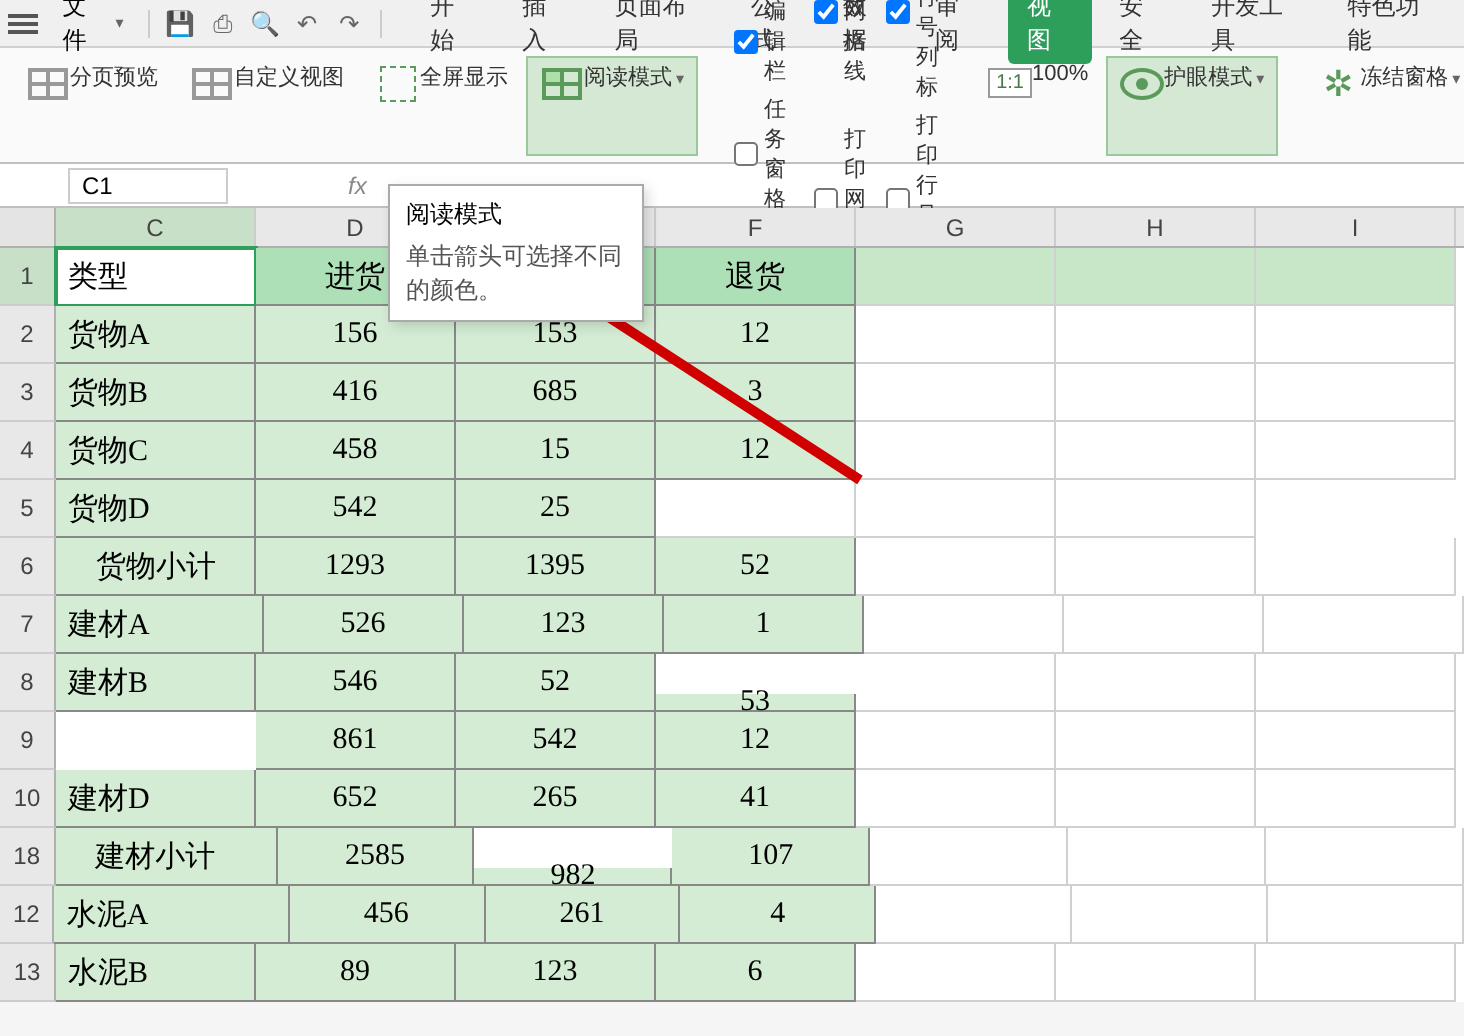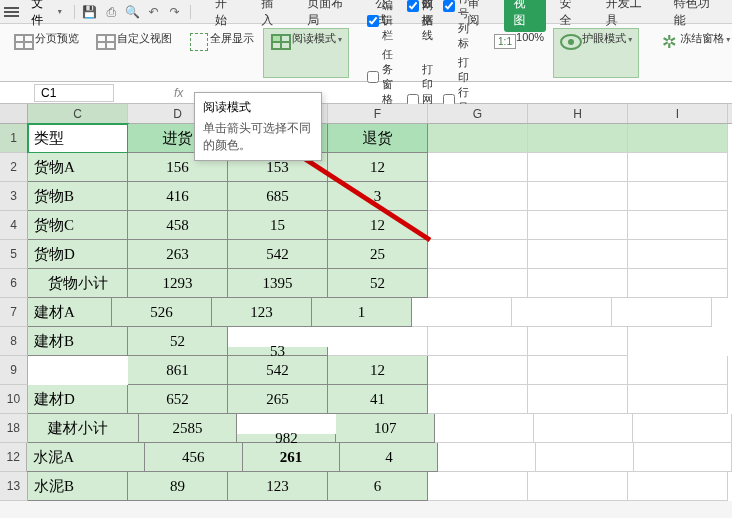--- a/index.html
+++ b/index.html
@@ -261,50 +261,50 @@
         <div class="cell num" style="width: 100px;">458</div>
         <div class="cell num" style="width: 100px;">15</div>
         <div class="cell num" style="width: 100px;">12</div>
         <div class="cell plain" style="width: 100px;"></div>
         <div class="cell plain" style="width: 100px;"></div>
         <div class="cell plain" style="width: 100px;"></div>
       </div>
       <div class="row">
         <div class="row-header">5</div>
         <div class="cell" style="width: 100px;">货物D</div>
-        <div class="cell num" style="width: 100px;">263</div>
         <div class="cell num" style="width: 100px;">542</div>
         <div class="cell num" style="width: 100px;">25</div>
         <div class="cell plain" style="width: 100px;"></div>
         <div class="cell plain" style="width: 100px;"></div>
         <div class="cell plain" style="width: 100px;"></div>
       </div>
       <div class="row">
         <div class="row-header">6</div>
         <div class="cell" style="width: 100px; padding-left: 20px;">货物小计</div>
         <div class="cell num" style="width: 100px;">1293</div>
         <div class="cell num" style="width: 100px;">1395</div>
         <div class="cell num" style="width: 100px;">52</div>
         <div class="cell plain" style="width: 100px;"></div>
         <div class="cell plain" style="width: 100px;"></div>
         <div class="cell plain" style="width: 100px;"></div>
       </div>
       <div class="row">
         <div class="row-header">7</div>
-        <div class="cell" style="width: 84px;">建材A</div>
+        <div class="cell" style="width: 104px;">建材A</div>
         <div class="cell num" style="width: 100px;">526</div>
         <div class="cell num" style="width: 100px;">123</div>
         <div class="cell num" style="width: 100px;">1</div>
         <div class="cell plain" style="width: 100px;"></div>
         <div class="cell plain" style="width: 100px;"></div>
         <div class="cell plain" style="width: 100px;"></div>
       </div>
       <div class="row">
         <div class="row-header">8</div>
         <div class="cell" style="width: 100px;">建材B</div>
+        <div class="cell num" style="width: 100px;">546</div>
         <div class="cell num" style="width: 100px;">52</div>
         <div class="cell num" style="width: 100px; margin-top: 20px;">53</div>
         <div class="cell plain" style="width: 100px;"></div>
         <div class="cell plain" style="width: 100px;"></div>
         <div class="cell plain" style="width: 100px;"></div>
       </div>
       <div class="row">
         <div class="row-header">9</div>
         <div class="cell" style="width: 100px; margin-top: 39px;">建材C</div>
         <div class="cell num" style="width: 100px;">861</div>
@@ -331,21 +331,21 @@
         <div class="cell num" style="width: 100px; margin-top: 20px;">982</div>
         <div class="cell num" style="width: 100px;">107</div>
         <div class="cell plain" style="width: 100px;"></div>
         <div class="cell plain" style="width: 100px;"></div>
         <div class="cell plain" style="width: 100px;"></div>
       </div>
       <div class="row">
         <div class="row-header">12</div>
         <div class="cell" style="width: 120px;">水泥A</div>
         <div class="cell num" style="width: 100px;">456</div>
-        <div class="cell num" style="width: 100px; font-weight: bold;">261</div>
+        <div class="cell num" style="width: 100px;">261</div>
         <div class="cell num" style="width: 100px;">4</div>
         <div class="cell plain" style="width: 100px;"></div>
         <div class="cell plain" style="width: 100px;"></div>
         <div class="cell plain" style="width: 100px;"></div>
       </div>
       <div class="row">
         <div class="row-header">13</div>
         <div class="cell" style="width: 100px;">水泥B</div>
         <div class="cell num" style="width: 100px;">89</div>
         <div class="cell num" style="width: 100px;">123</div>

